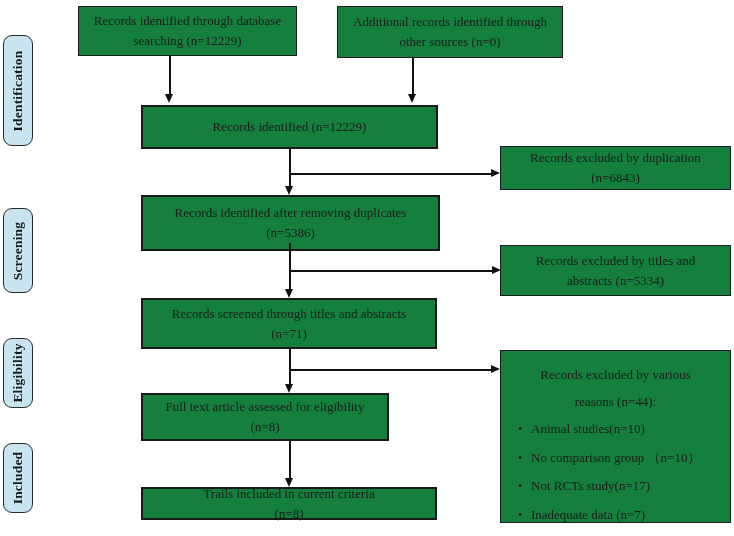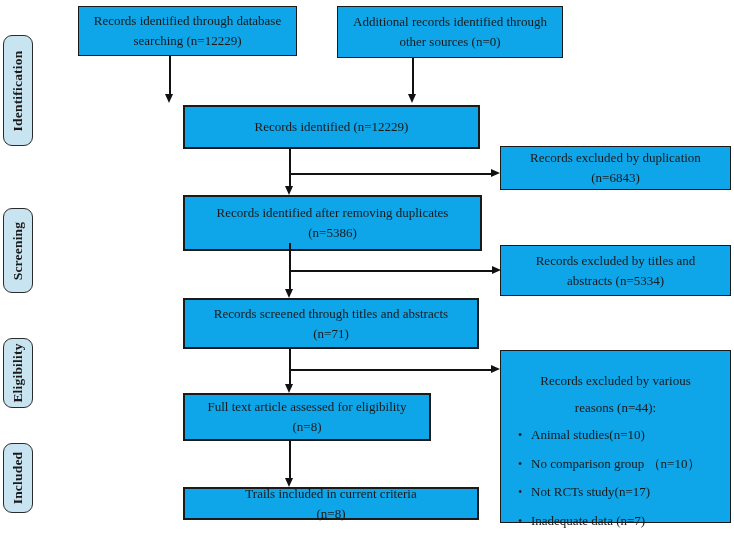--- a/index.html
+++ b/index.html
@@ -31,35 +31,35 @@
   .stage span{
     transform:rotate(-90deg);
     white-space:nowrap;
     font-weight:bold;
     font-size:13.5px;
     letter-spacing:.2px;
   }
   
   .box{
     position:absolute;
-    background:#0ea5e9;
+    background:#15803d;
     border:1.5px solid var(--box-border);
     box-sizing:border-box;
     display:flex;flex-direction:column;
     align-items:center;justify-content:center;
     text-align:center;
     font-size:13px;
     line-height:20px;
   }
-  .box.thick{border-width:2px;margin-left:42px;}
+  .box.thick{border-width:2px;}
   .box .line{width:100%;}
   
   .box.listbox{
     justify-content:flex-start;
-    padding-top:16px;
+    padding-top:10px;
     line-height:27px;
   }
   .listbox .bullet-row{
     width:100%;
     display:flex;
     align-items:flex-start;
     text-align:left;
     padding-left:17px;
     box-sizing:border-box;
     line-height:28.5px;

